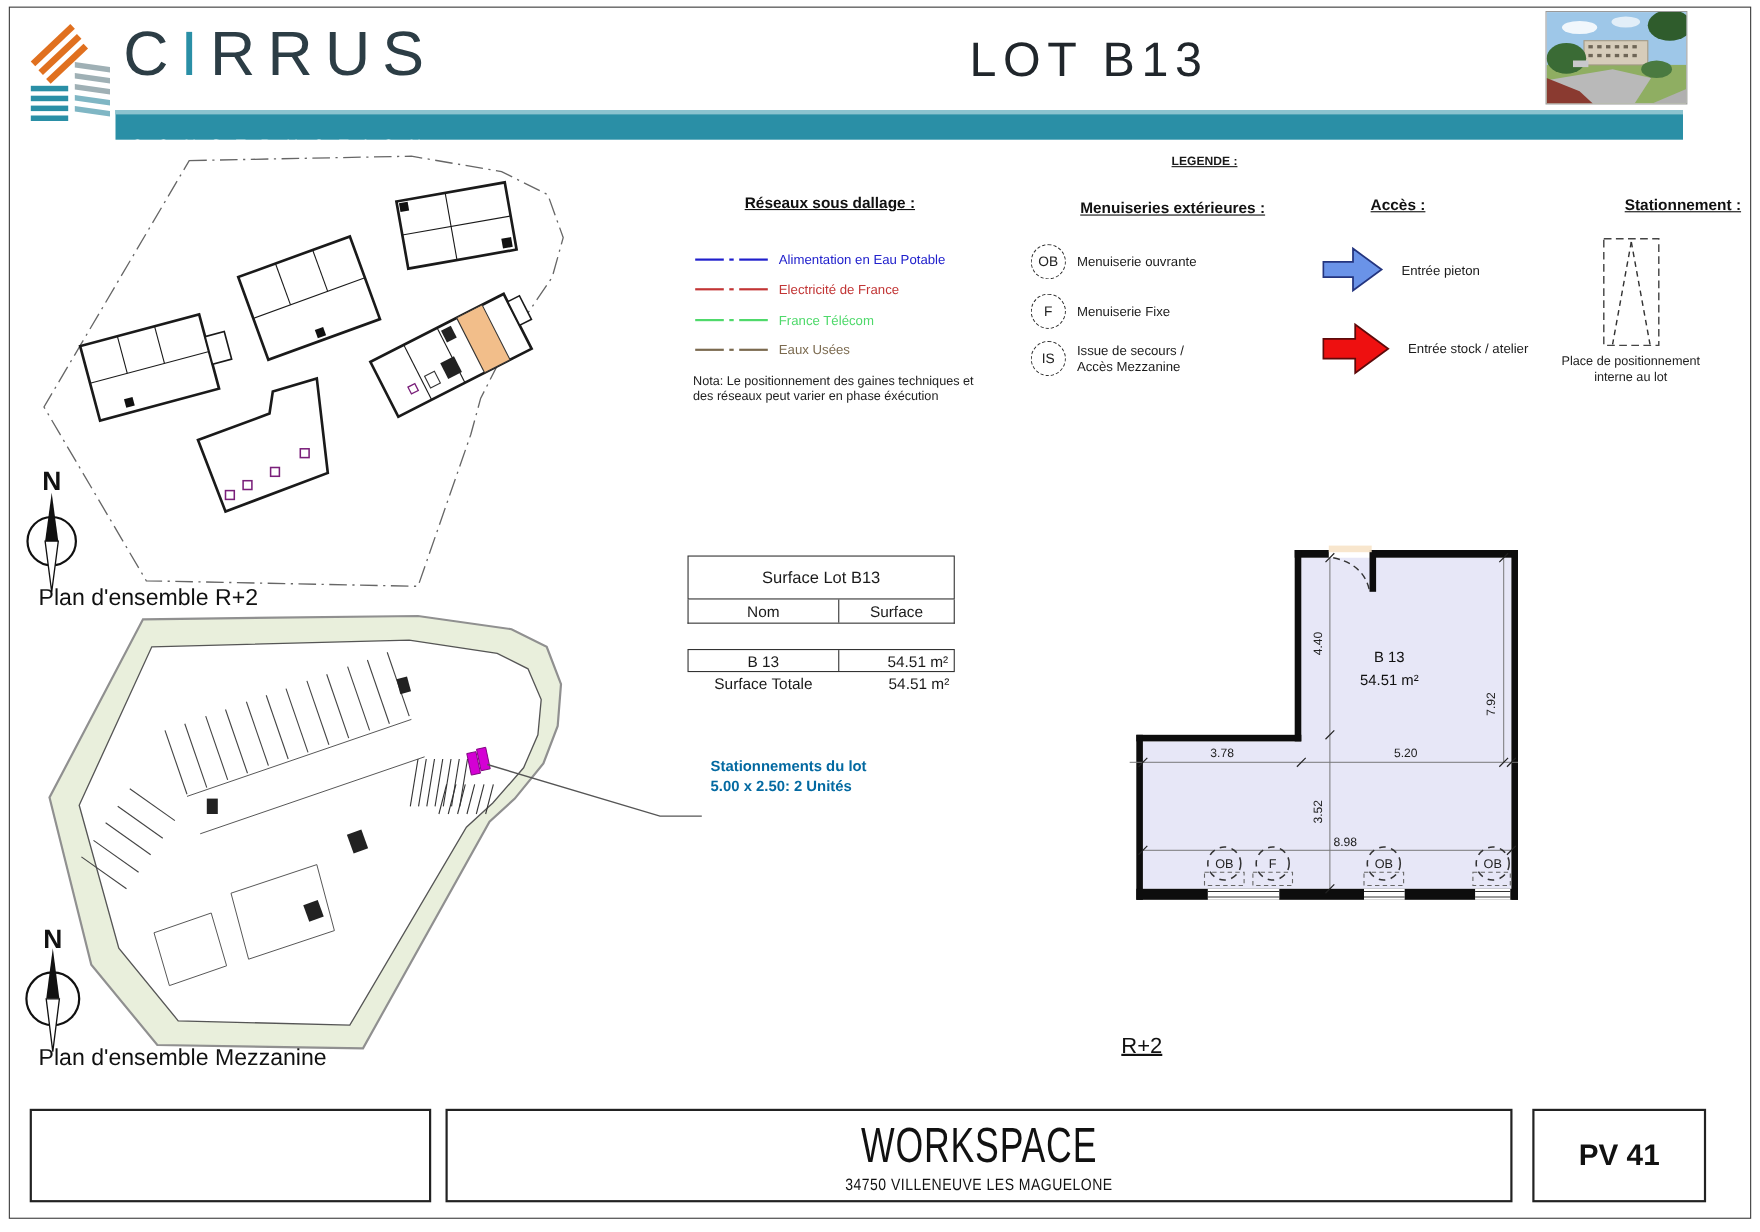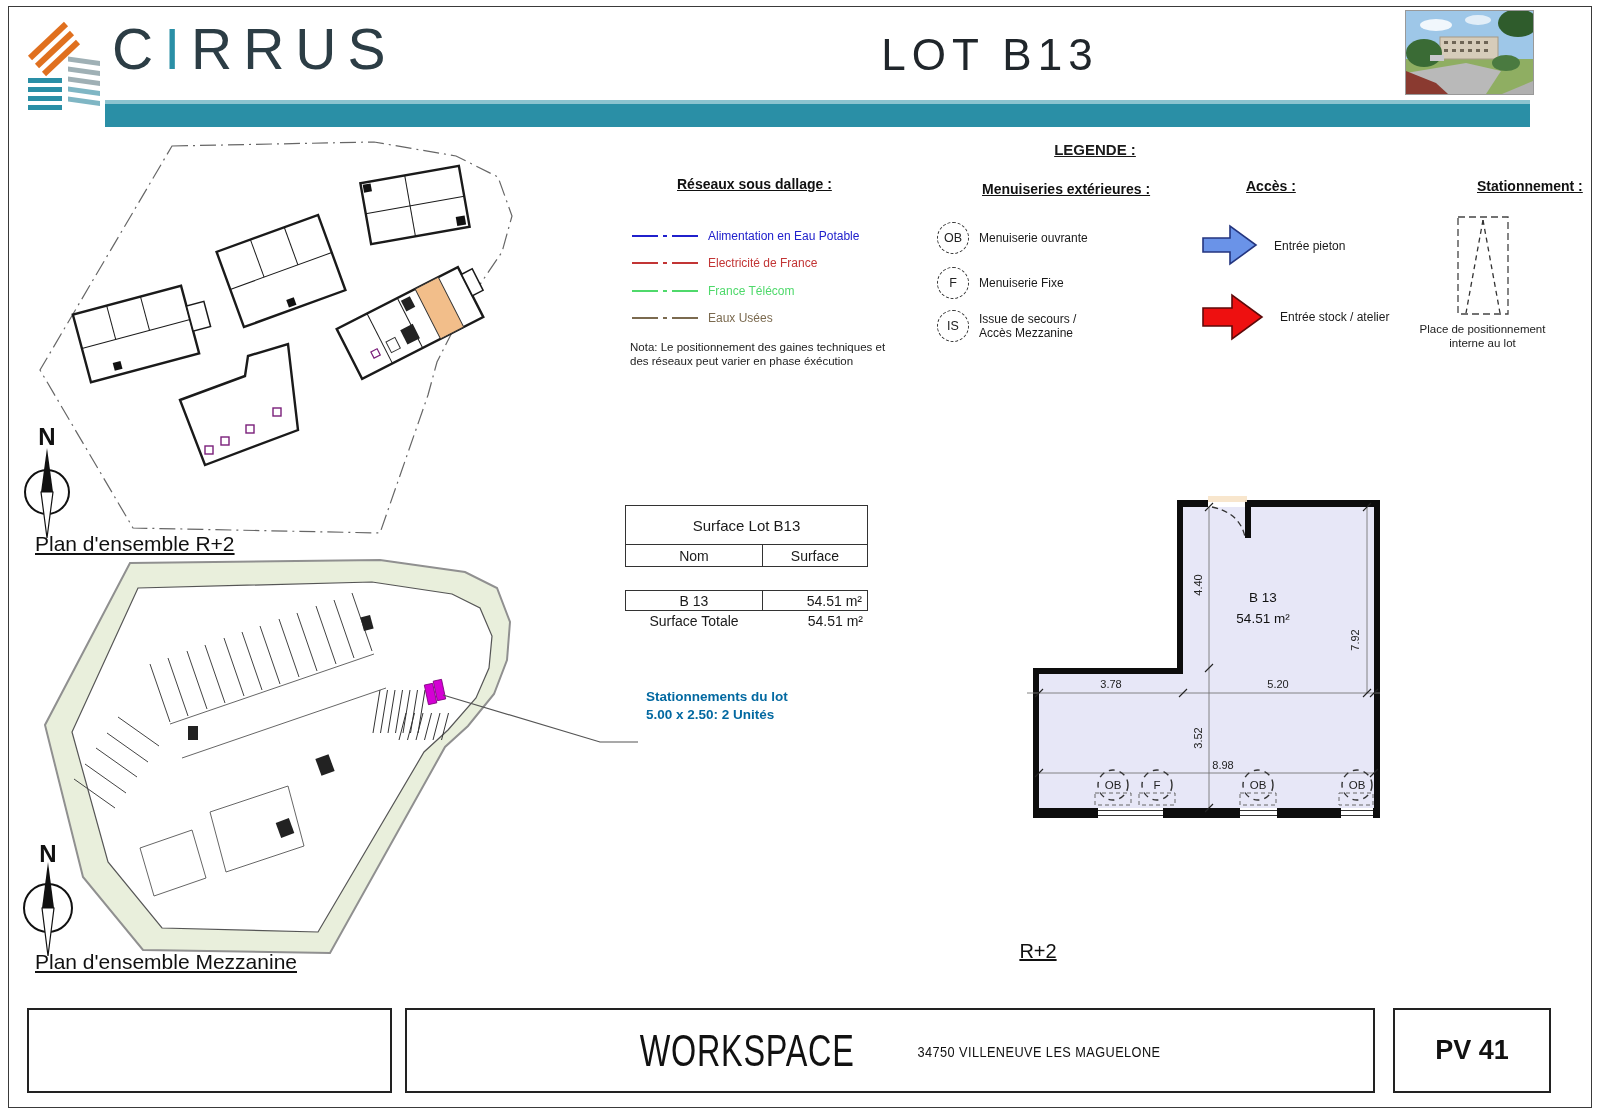--- a/index.html
+++ b/index.html
@@ -13,21 +13,21 @@
   .brand{left:112px;top:16px;font-size:57px;letter-spacing:11px;color:#2c3d45;font-weight:400;}
   .brand .i{color:#2a8fa6;}
   .teal-band{left:105px;top:100px;width:1425px;height:27px;background:#2a8fa6;border-top:4px solid #8cc3cf;box-sizing:border-box;}
   .teal-band span{display:block;margin:20px 0 0 14px;color:#fff;font-size:15px;letter-spacing:13px;}
   .sheet-title{left:790px;top:30px;width:400px;text-align:center;font-size:44px;
         letter-spacing:6px;color:#20262b;font-weight:400;}
   .photo-frame{left:1405px;top:10px;width:127px;height:83px;border:1px solid #999;}
 
   
   .col-head{font-size:14px;font-weight:bold;text-decoration:underline;color:#111;margin-left:47px;}
-  .legend-title{left:1035px;top:141px;width:120px;font-size:15px;font-weight:bold;text-decoration:underline;text-align:center;}
+  .legend-title{left:1035px;top:141px;width:120px;font-size:11px;font-weight:bold;text-decoration:underline;text-align:center;}
   .net-item{display:flex;align-items:center;gap:10px;font-size:12px;}
   .net-line{display:flex;align-items:center;gap:5px;width:66px;}
   .net-line i{display:block;height:2px;background:currentColor;}
   .net-line .d1{width:26px}.net-line .dot{width:4px}.net-line .d2{width:26px}
   .nota{font-size:11.5px;line-height:14px;color:#222;width:260px;}
   .menu-item{display:flex;align-items:center;gap:10px;font-size:12px;}
   .sym-circle{width:30px;height:30px;border:1.6px dashed #333;border-radius:50%;
         display:flex;align-items:center;justify-content:center;font-size:12.5px;color:#222;flex:0 0 auto;background:#fff;}
   .acc-item{display:flex;align-items:center;gap:16px;font-size:12px;}
   .stat-caption{font-size:11.5px;line-height:14px;text-align:center;color:#222;}
@@ -42,28 +42,28 @@
   .c-right{width:105px;}
   .stable .row{height:21px;display:flex;margin-top:23px;}
   .stable .row>div{display:flex;align-items:center;box-sizing:border-box;}
   .stable .row .c-left{justify-content:center;}
   .stable .row .c-right{justify-content:flex-end;padding-right:5px;}
   .stable .total{height:20px;display:flex;}
   .stable .total>div{display:flex;align-items:center;box-sizing:border-box;}
   .stable .total .c-left{justify-content:center;border-right:0;}
   .stable .total .c-right{justify-content:flex-end;padding-right:5px;}
 
-  .plan-label{font-size:21px;color:#111;text-decoration:underline;}
+  .plan-label{font-size:21px;color:#111;}
   .park-note{left:646px;top:688px;font-size:13.5px;font-weight:bold;color:#0369a1;line-height:18px;}
   .floor-label{left:1008px;top:940px;width:60px;text-align:center;font-size:20px;text-decoration:underline;color:#111;}
 
   
   .fbox{border:2px solid #222;box-sizing:border-box;background:#fff;}
   .fbox-left{left:27px;top:1008px;width:365px;height:85px;}
-  .fbox-center{left:405px;top:1008px;width:970px;height:85px;display:flex;flex-direction:row;align-items:center;justify-content:center;text-align:right;}
+  .fbox-center{left:405px;top:1008px;width:970px;height:85px;display:flex;flex-direction:column;align-items:center;justify-content:center;text-align:right;}
   .project-name{font-size:45px;color:#111;letter-spacing:1px;transform:scaleX(0.72);display:inline-block;white-space:nowrap;}
   .project-addr{font-size:15px;color:#111;letter-spacing:.5px;transform:scaleX(0.85);display:inline-block;margin-top:2px;white-space:nowrap;}
   .fbox-right{left:1393px;top:1008px;width:158px;height:85px;display:flex;align-items:center;justify-content:center;}
   .sheet-code{font-size:27px;font-weight:bold;color:#111;}
 
   svg text{font-family:"Liberation Sans",sans-serif;}
 </style>
 </head>
 <body>
 

